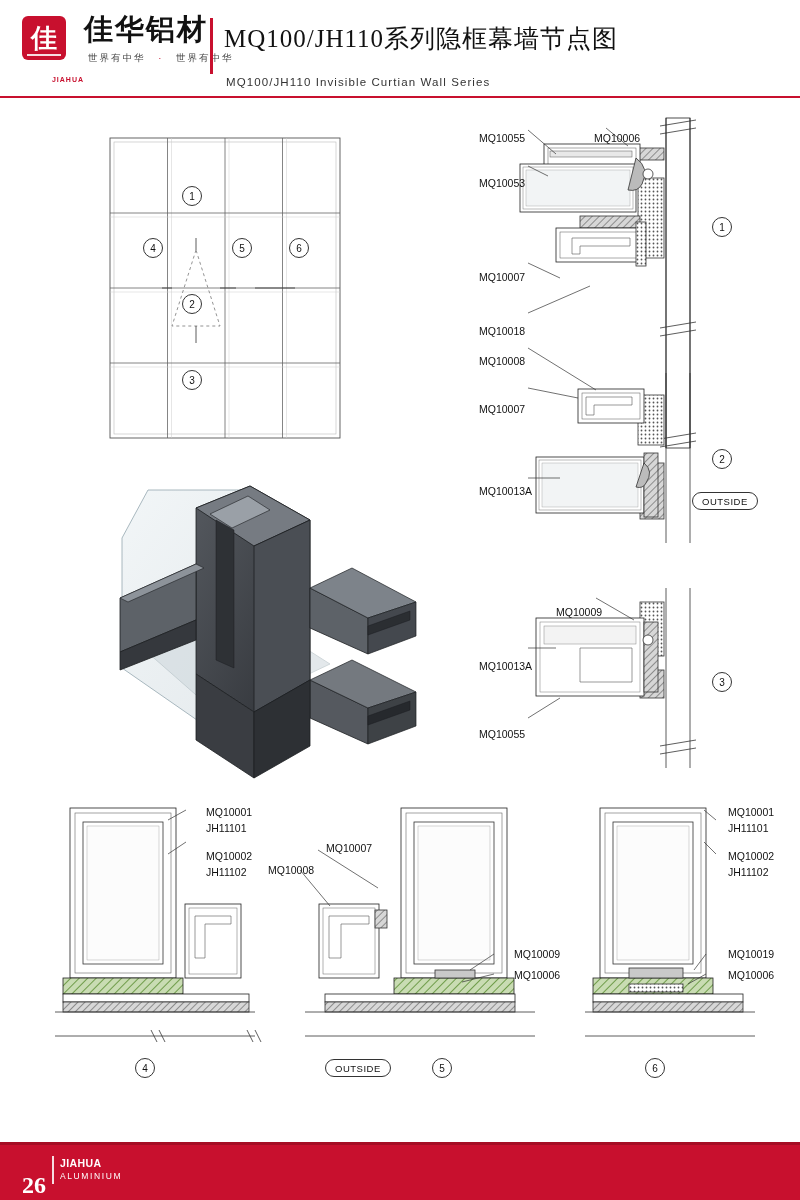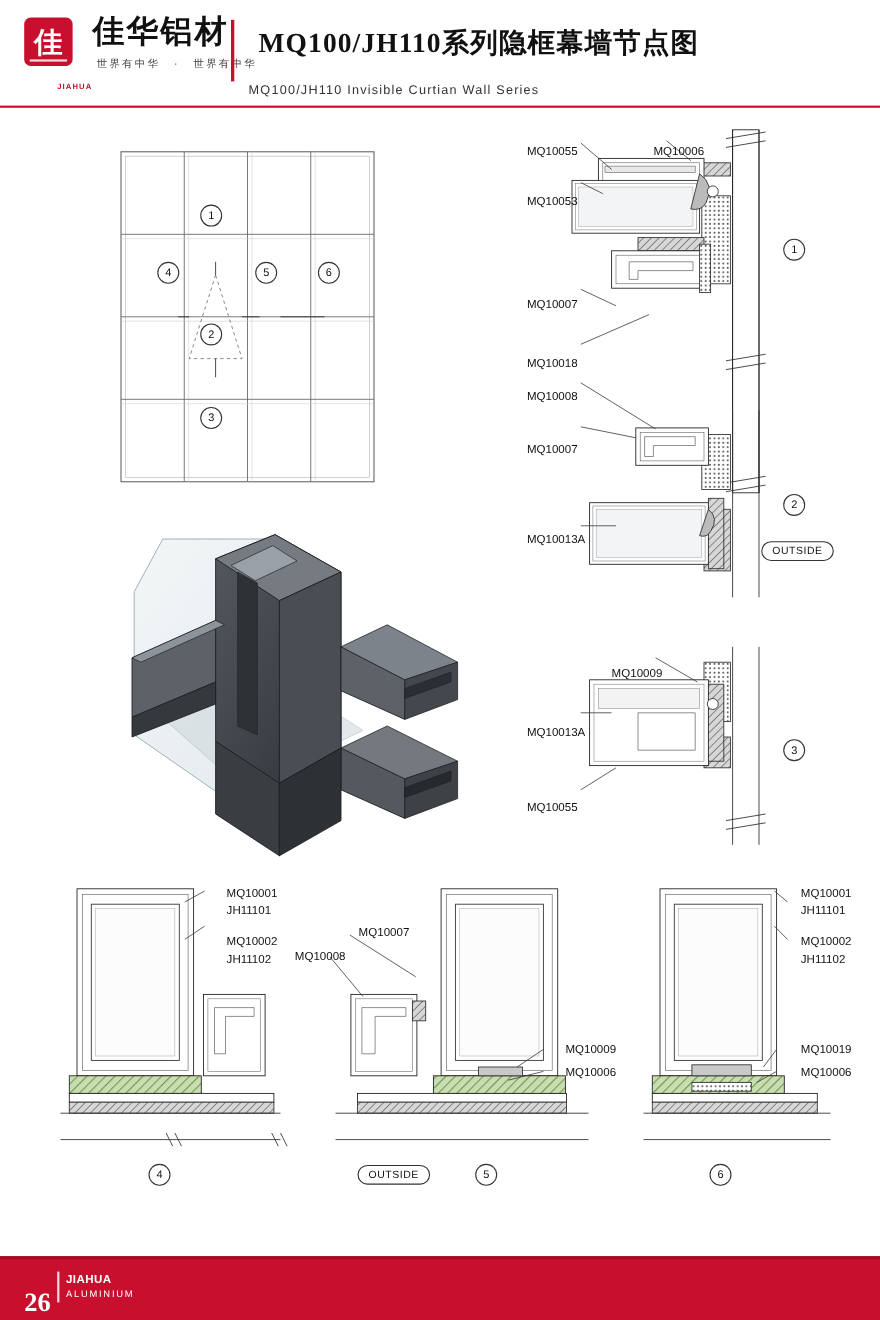--- a/index.html
+++ b/index.html
@@ -41,22 +41,22 @@
   }
   .logo-slogan {
     font-size:9.5px; color:#444; letter-spacing:2px; margin-top:6px;
   }
   .logo-slogan span { color:#c8102e; margin:0 4px; }
 
   .header-divider {
     position:absolute; left:210px; top:18px; width:3px; height:56px; background:#c8102e;
   }
   .title-cn {
-    position:absolute; left:235px; top:22px;
-    font-size:25px; font-weight:bold; color:#111; letter-spacing:1px;
+    position:absolute; left:224px; top:22px;
+    font-size:25px; font-weight:normal; color:#111; letter-spacing:1px;
     font-family:"Liberation Serif", serif;
   }
   .title-en {
     position:absolute; left:226px; top:76px;
     font-size:11.5px; color:#333; letter-spacing:1.1px;
   }
   .header-rule {
     position:absolute; left:0; top:96px; width:800px; height:2px; background:#c8102e;
   }
 

